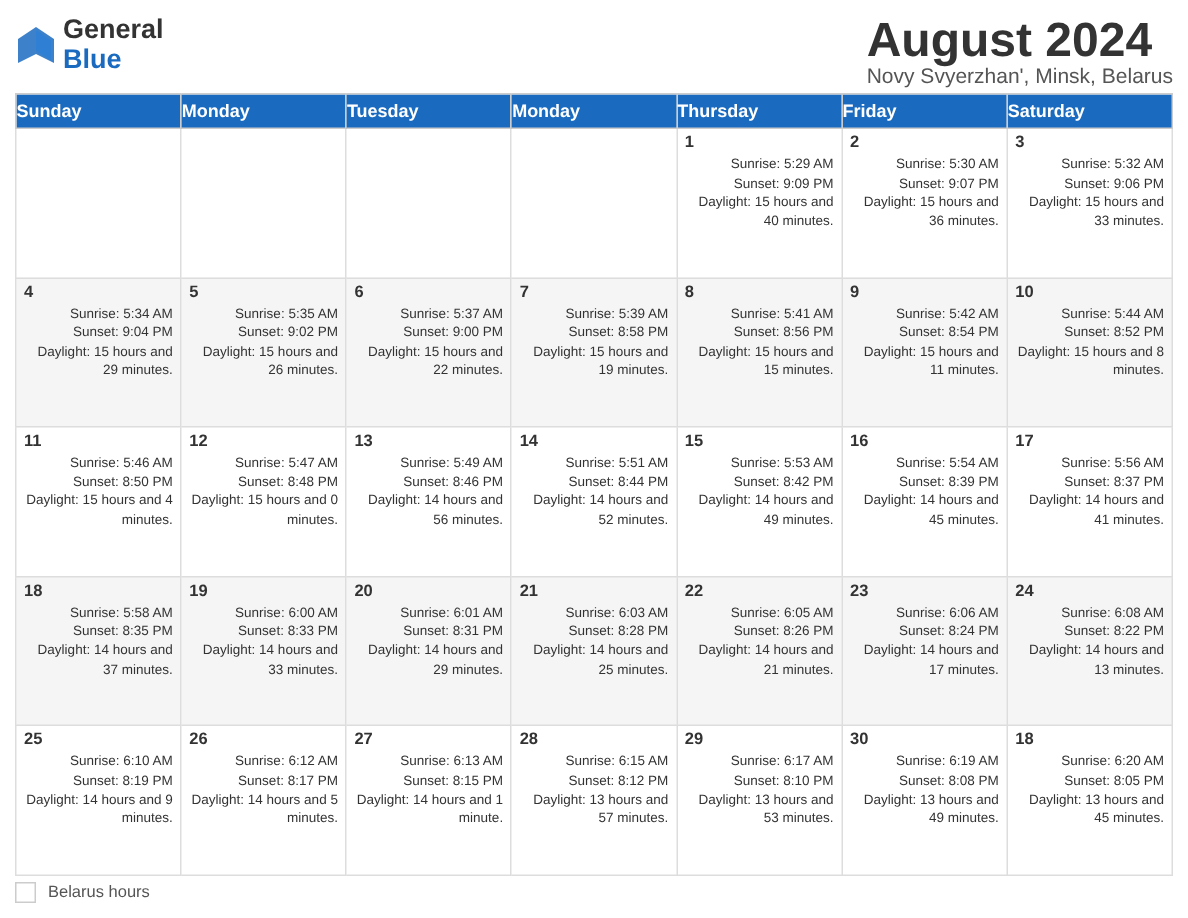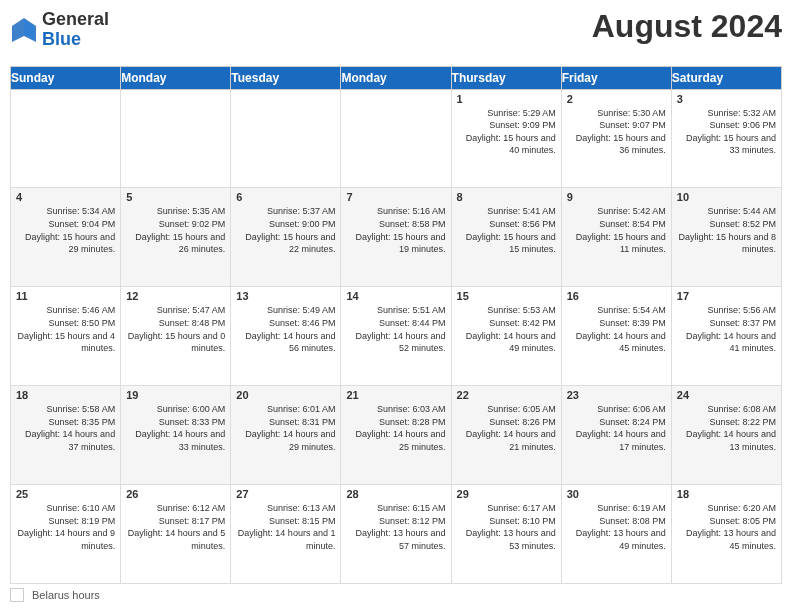--- a/index.html
+++ b/index.html
@@ -14,21 +14,21 @@
       width: 792px;
       height: 612px;
       padding: 10px;
       display: flex;
       flex-direction: column;
     }
     .header {
       display: flex;
       justify-content: space-between;
       align-items: flex-start;
-      margin-bottom: 16px;
+      margin-bottom: 4px;
     }
     .logo {
       display: flex;
       align-items: center;
       gap: 4px;
     }
     .logo-text {
       font-size: 18px;
       font-weight: bold;
       line-height: 1.1;
@@ -120,20 +120,21 @@
         <polygon points="14,2 26,10 26,26 14,20 2,26 2,10" fill="#1a6bbf" opacity="0.85"></polygon>
         <polygon points="14,4 24,11 24,24 14,18" fill="#2980d9" opacity="0.7"></polygon>
       </svg>
       <div class="logo-text">
         <span class="logo-general">General</span><br>
         <span class="logo-blue">Blue</span>
       </div>
     </div>
     <div class="title-block">
       <div class="month-title">August 2024</div>
+      <div class="location">Novy Svyerzhan', Minsk, Belarus</div>
     </div>
   </div>
 
   <table class="calendar">
     <thead>
       <tr>
         <th>Sunday</th>
         <th>Monday</th>
         <th>Tuesday</th>
         <th>Monday</th>
@@ -187,21 +188,21 @@
           </td>
           <td>
             <span class="day-num">6</span>
             <div class="day-info">Sunrise: 5:37 AM
 Sunset: 9:00 PM
 Daylight: 15 hours
 and 22 minutes.</div>
           </td>
           <td>
             <span class="day-num">7</span>
-            <div class="day-info">Sunrise: 5:16 AM
+            <div class="day-info">Sunrise: 5:39 AM
 Sunset: 8:58 PM
 Daylight: 15 hours
 and 19 minutes.</div>
           </td>
           <td>
             <span class="day-num">8</span>
             <div class="day-info">Sunrise: 5:41 AM
 Sunset: 8:56 PM
 Daylight: 15 hours
 and 15 minutes.</div>

